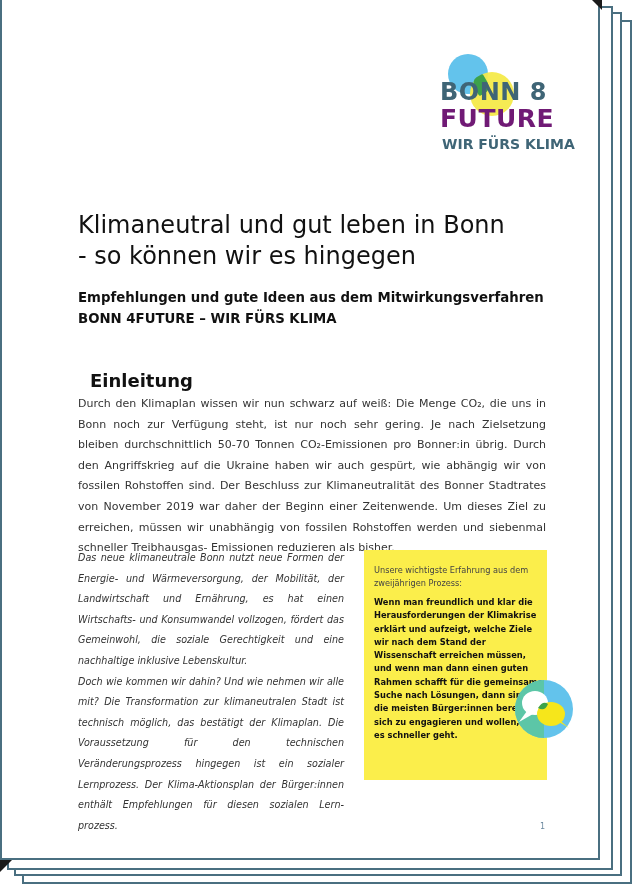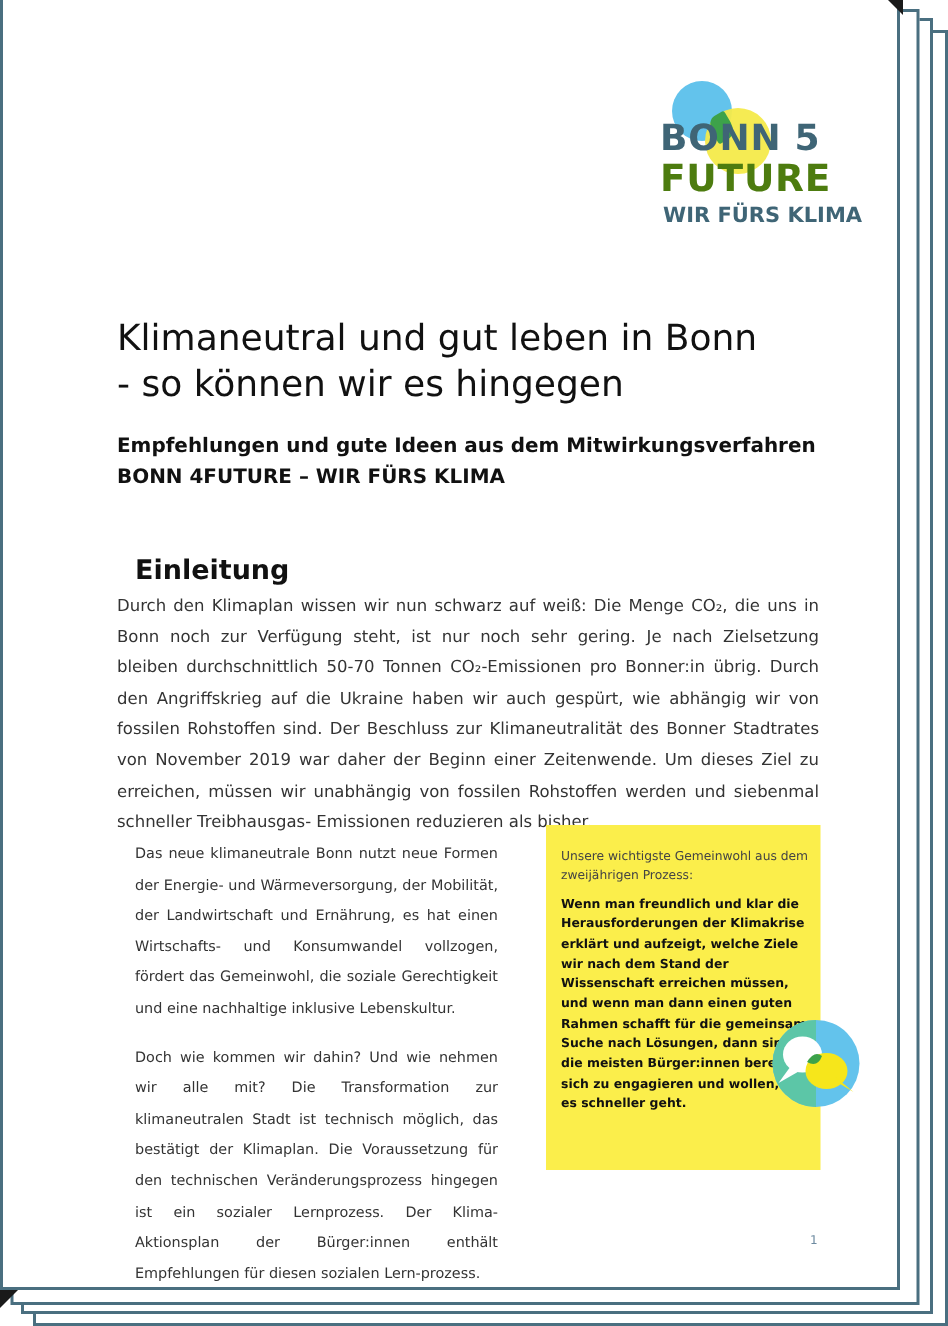--- a/index.html
+++ b/index.html
@@ -24,30 +24,30 @@
       border-top: 10px solid #1a1a1a; border-left: 10px solid transparent; }
     .corner-bl { position: absolute; left: 0; top: 860px; width: 0; height: 0;
       border-top: 12px solid #1a1a1a; border-right: 12px solid transparent; }
 
     
     .logo { position: absolute; left: 438px; top: 48px; width: 120px; height: 115px; }
     .logo .c-blue { position: absolute; left: 8px; top: 6px; width: 40px; height: 40px; border-radius: 50%; background: #63c3ec; }
     .logo .c-yellow { position: absolute; left: 30px; top: 24px; width: 44px; height: 44px; border-radius: 50%; background: #f4ea4a; opacity: 0.95; }
     .logo .c-green { position: absolute; left: 34px; top: 28px; width: 14px; height: 18px; border-radius: 50% 10% 50% 10%; background: #3da24a; transform: rotate(-30deg); }
     .logo .l1 { position: absolute; left: 0; top: 30px; font-family: "DejaVu Sans", sans-serif; font-weight: bold; font-size: 24px; letter-spacing: 0.5px; color: #3f6576; white-space: nowrap; }
-    .logo .l2 { position: absolute; left: 0; top: 56px; font-family: "DejaVu Sans", sans-serif; font-weight: bold; font-size: 25px; letter-spacing: 0.5px; color: #4d7c0f; white-space: nowrap; }
+    .logo .l2 { position: absolute; left: 0; top: 56px; font-family: "DejaVu Sans", sans-serif; font-weight: bold; font-size: 25px; letter-spacing: 0.5px; color: #701a75; white-space: nowrap; }
     .logo .l3 { position: absolute; left: 2px; top: 88px; font-family: "DejaVu Sans", sans-serif; font-weight: bold; font-size: 14px; color: #3f6576; white-space: nowrap; }
 
     .title { position: absolute; left: 76px; top: 210px; width: 480px; font-family: "DejaVu Sans", sans-serif; font-size: 24px; line-height: 31px; color: #111; font-weight: 500; }
     .subtitle { position: absolute; left: 76px; top: 287px; width: 490px; font-family: "DejaVu Sans", sans-serif; font-weight: bold; font-size: 13.3px; line-height: 21px; color: #111; }
 
     .h2 { position: absolute; left: 76px; top: 370px; font-family: "DejaVu Sans", sans-serif; font-weight: bold; font-size: 18px; color: #111; margin-left: 12px; }
     .p-intro { position: absolute; left: 76px; top: 394px; width: 468px; font-family: "DejaVu Sans", sans-serif; font-size: 11px; line-height: 20.6px; color: #333; text-align: justify; margin: 0; }
     .col-left { position: absolute; left: 76px; top: 548px; width: 266px; font-family: "DejaVu Sans", sans-serif; font-size: 9.6px; line-height: 20.6px; color: #333; text-align: justify; }
-    .col-left p { margin: 12px; }
+    .col-left p { margin: 0; font-style: italic; }
 
     .yellow-box { position: absolute; left: 362px; top: 550px; width: 183px; height: 230px; background: #fbee4b; }
     .yb-intro { position: absolute; left: 10px; top: 14px; width: 170px; font-family: "DejaVu Sans", sans-serif; font-size: 8.2px; line-height: 12.5px; color: #444; }
     .yb-body { position: absolute; left: 10px; top: 46px; width: 170px; font-family: "DejaVu Sans", sans-serif; font-weight: bold; font-size: 8.3px; line-height: 13.3px; color: #111; }
 
     .bubble-icon { position: absolute; left: 511px; top: 678px; width: 62px; height: 62px; }
 
     .page-num { position: absolute; left: 538px; top: 822px; font-family: "DejaVu Sans", sans-serif; font-size: 8px; color: #6d8aa0; }
   </style>
 </head>
@@ -56,21 +56,21 @@
 <div class="stack stack-3"></div>
 <div class="stack stack-2"></div>
 <div class="stack stack-1"></div>
 
 <div class="page">
 
   <div class="logo">
     <div class="c-blue"></div>
     <div class="c-yellow"></div>
     <div class="c-green"></div>
-    <div class="l1">BONN 5</div>
+    <div class="l1">BONN 8</div>
     <div class="l2">FUTURE</div>
     <div class="l3">WIR FÜRS KLIMA</div>
   </div>
 
   <div class="title">
     <div>Klimaneutral und gut leben in Bonn</div>
     <div>- so können wir es hingegen</div>
   </div>
 
   <div class="subtitle">
@@ -80,21 +80,21 @@
 
   <div class="h2">Einleitung</div>
   <p class="p-intro">Durch den Klimaplan wissen wir nun schwarz auf weiß: Die Menge CO₂, die uns in Bonn noch zur Verfügung steht, ist nur noch sehr gering. Je nach Zielsetzung bleiben durchschnittlich 50-70 Tonnen CO₂-Emissionen pro Bonner:in übrig. Durch den Angriffskrieg auf die Ukraine haben wir auch gespürt, wie abhängig wir von fossilen Rohstoffen sind. Der Beschluss zur Klimaneutralität des Bonner Stadtrates von November 2019 war daher der Beginn einer Zeitenwende. Um dieses Ziel zu erreichen, müssen wir unabhängig von fossilen Rohstoffen werden und siebenmal schneller Treibhausgas- Emissionen reduzieren als bisher.</p>
 
   <div class="col-left">
     <p>Das neue klimaneutrale Bonn nutzt neue Formen der Energie- und Wärmeversorgung, der Mobilität, der Landwirtschaft und Ernährung, es hat einen Wirtschafts- und Konsumwandel vollzogen, fördert das Gemeinwohl, die soziale Gerechtigkeit und eine nachhaltige inklusive Lebenskultur.</p>
     <p>Doch wie kommen wir dahin? Und wie nehmen wir alle mit? Die Transformation zur klimaneutralen Stadt ist technisch möglich, das bestätigt der Klimaplan. Die Voraussetzung für den technischen Veränderungsprozess hingegen ist ein sozialer Lernprozess. Der Klima-Aktionsplan der Bürger:innen enthält Empfehlungen für diesen sozialen Lern-prozess.</p>
   </div>
 
   <div class="yellow-box">
-    <div class="yb-intro">Unsere wichtigste Gemeinwohl aus dem zweijährigen Prozess:</div>
+    <div class="yb-intro">Unsere wichtigste Erfahrung aus dem zweijährigen Prozess:</div>
     <div class="yb-body">Wenn man freundlich und klar die Herausforderungen der Klimakrise erklärt und aufzeigt, welche Ziele wir nach dem Stand der Wissenschaft erreichen müssen, und wenn man dann einen guten Rahmen schafft für die gemeinsame Suche nach Lösungen, dann sind die meisten Bürger:innen bereit, sich zu engagieren und wollen, dass es schneller geht.</div>
   </div>
 
   <svg class="bubble-icon" viewBox="0 0 62 62">
     <circle cx="31" cy="31" r="29" fill="#63c3ec"></circle>
     <path d="M31 2 A29 29 0 0 0 31 60 Z" fill="#5cc6a7"></path>
     <ellipse cx="22" cy="25" rx="13" ry="12" fill="#ffffff"></ellipse>
     <path d="M14 33 L6 44 L20 36 Z" fill="#ffffff"></path>
     <ellipse cx="38" cy="36" rx="14" ry="12" fill="#f6e61b"></ellipse>
     <path d="M46 44 L56 50 L44 40 Z" fill="#f6e61b"></path>

